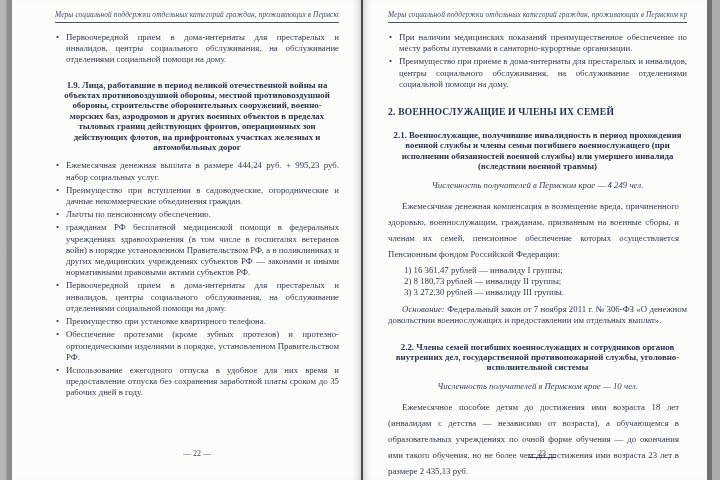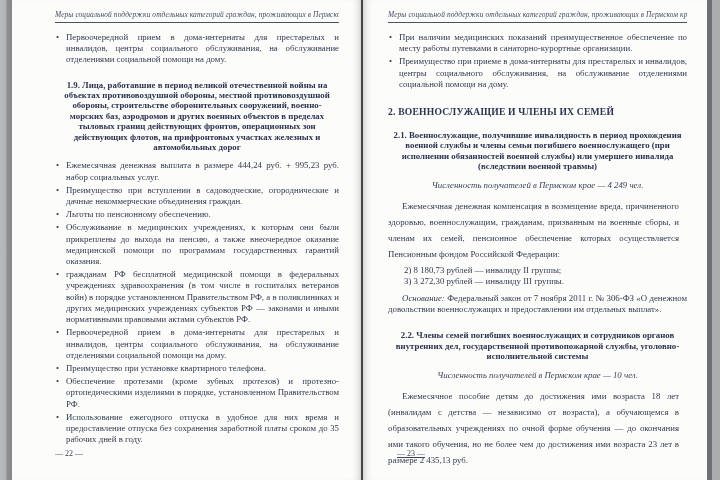--- a/index.html
+++ b/index.html
@@ -81,21 +81,21 @@
     font-size:8.8px;line-height:11.2px;text-align:left;margin:0;
   }
   .basis{
     font-size:8.8px;line-height:11.2px;text-align:justify;
     text-indent:14px;margin:4px 0 0 0;
   }
   .basis .basis-label{font-weight:normal;font-style:italic;}
   .mt16{margin-top:15px;}
   .page-num{
     position:absolute;bottom:22px;left:0;right:0;
-    text-align:left;font-size:8px;color:#3b425a;
+    text-align:center;font-size:8px;color:#3b425a;
   }
   .page-left .page-num{left:43px;right:22px;}
   .page-right .page-num{left:34px;right:20px;text-decoration:underline;}
 </style>
 </head>
 <body>
 
 <div class="edge-left"></div>
 <div class="edge-right-light"></div>
 <div class="edge-right-dark"></div>
@@ -109,21 +109,20 @@
         <li>Первоочередной прием в дома-интернаты для престарелых и инвалидов, центры социального обслуживания, на обслуживание отделениями социальной помощи на дому.</li>
       </ul>
 
     <h2 class="sec-head">1.9.  Лица, работавшие в период великой отечественной войны на объектах противовоздушной обороны, местной противовоздушной обороны, строительстве оборонительных сооружений, военно-морских баз, аэродромов и других военных объектов в пределах тыловых границ действующих фронтов, операционных зон действующих флотов, на прифронтовых участках железных и автомобильных дорог</h2>
 
 
     <ul class="bullets">
         <li>Ежемесячная денежная выплата в размере 444,24 руб. + 995,23 руб. набор социальных услуг.</li>
         <li>Преимущество при вступлении в садоводческие, огороднические и дачные некоммерческие объединения граждан.</li>
         <li>Льготы по пенсионному обеспечению.</li>
-        <li>Обслуживание в медицинских учреждениях, к которым они были прикреплены до выхода на пенсию, а также внеочередное оказание медицинской помощи по программам государственных гарантий оказания.</li>
         <li>гражданам РФ бесплатной медицинской помощи в федеральных учреждениях здравоохранения (в том числе в госпиталях ветеранов войн) в порядке установленном Правительством РФ, а в поликлиниках и других медицинских учреждениях субъектов РФ — законами и иными нормативными правовыми актами субъектов РФ.</li>
         <li>Первоочередной прием в дома-интернаты для престарелых и инвалидов, центры социального обслуживания, на обслуживание отделениями социальной помощи на дому.</li>
         <li>Преимущество при установке квартирного телефона.</li>
         <li>Обеспечение протезами (кроме зубных протезов) и протезно-ортопедическими изделиями в порядке, установленном Правительством РФ.</li>
         <li>Использование ежегодного отпуска в удобное для них время и предоставление отпуска без сохранения заработной платы сроком до 35 рабочих дней в году.</li>
       </ul>
 
     <div class="page-num">— 22 —</div>
   </div>
 
@@ -139,20 +138,21 @@
 
     <h1 class="chapter-head">2.  ВОЕННОСЛУЖАЩИЕ И ЧЛЕНЫ ИХ СЕМЕЙ</h1>
 
     <h2 class="sec-head" style="margin-top:0;">2.1.  Военнослужащие, получившие инвалидность в период прохождения военной службы и члены семьи погибшего военнослужащего (при исполнении обязанностей военной службы) или умершего инвалида (вследствии военной травмы)</h2>
 
     <div class="note">Численность получателей в Пермском крае — 4 249 чел.</div>
 
     <p class="para">Ежемесячная денежная компенсация в возмещение вреда, причиненного здоровью, военнослужащим, гражданам, призванным на военные сборы, и членам их семей, пенсионное обеспечение которых осуществляется Пенсионным фондом Российской Федерации:</p>
 
     <ul class="numlist">
+        <li>1)  16 361,47 рублей — инвалиду I группы;</li>
         <li>2)  8 180,73 рублей — инвалиду II группы;</li>
         <li>3)  3 272,30 рублей — инвалиду III группы.</li>
       </ul>
 
     <p class="basis"><span class="basis-label">Основание:</span> <span>Федеральный закон от 7 ноября 2011 г. № 306-ФЗ «О денежном довольствии военнослужащих и предоставлении им отдельных выплат».</span></p>
 
     <h2 class="sec-head mt16">2.2.  Члены семей погибших военнослужащих и сотрудников органов внутренних дел, государственной противопожарной службы, уголовно-исполнительной системы</h2>
 
     <div class="note">Численность получателей в Пермском крае — 10 чел.</div>
 

